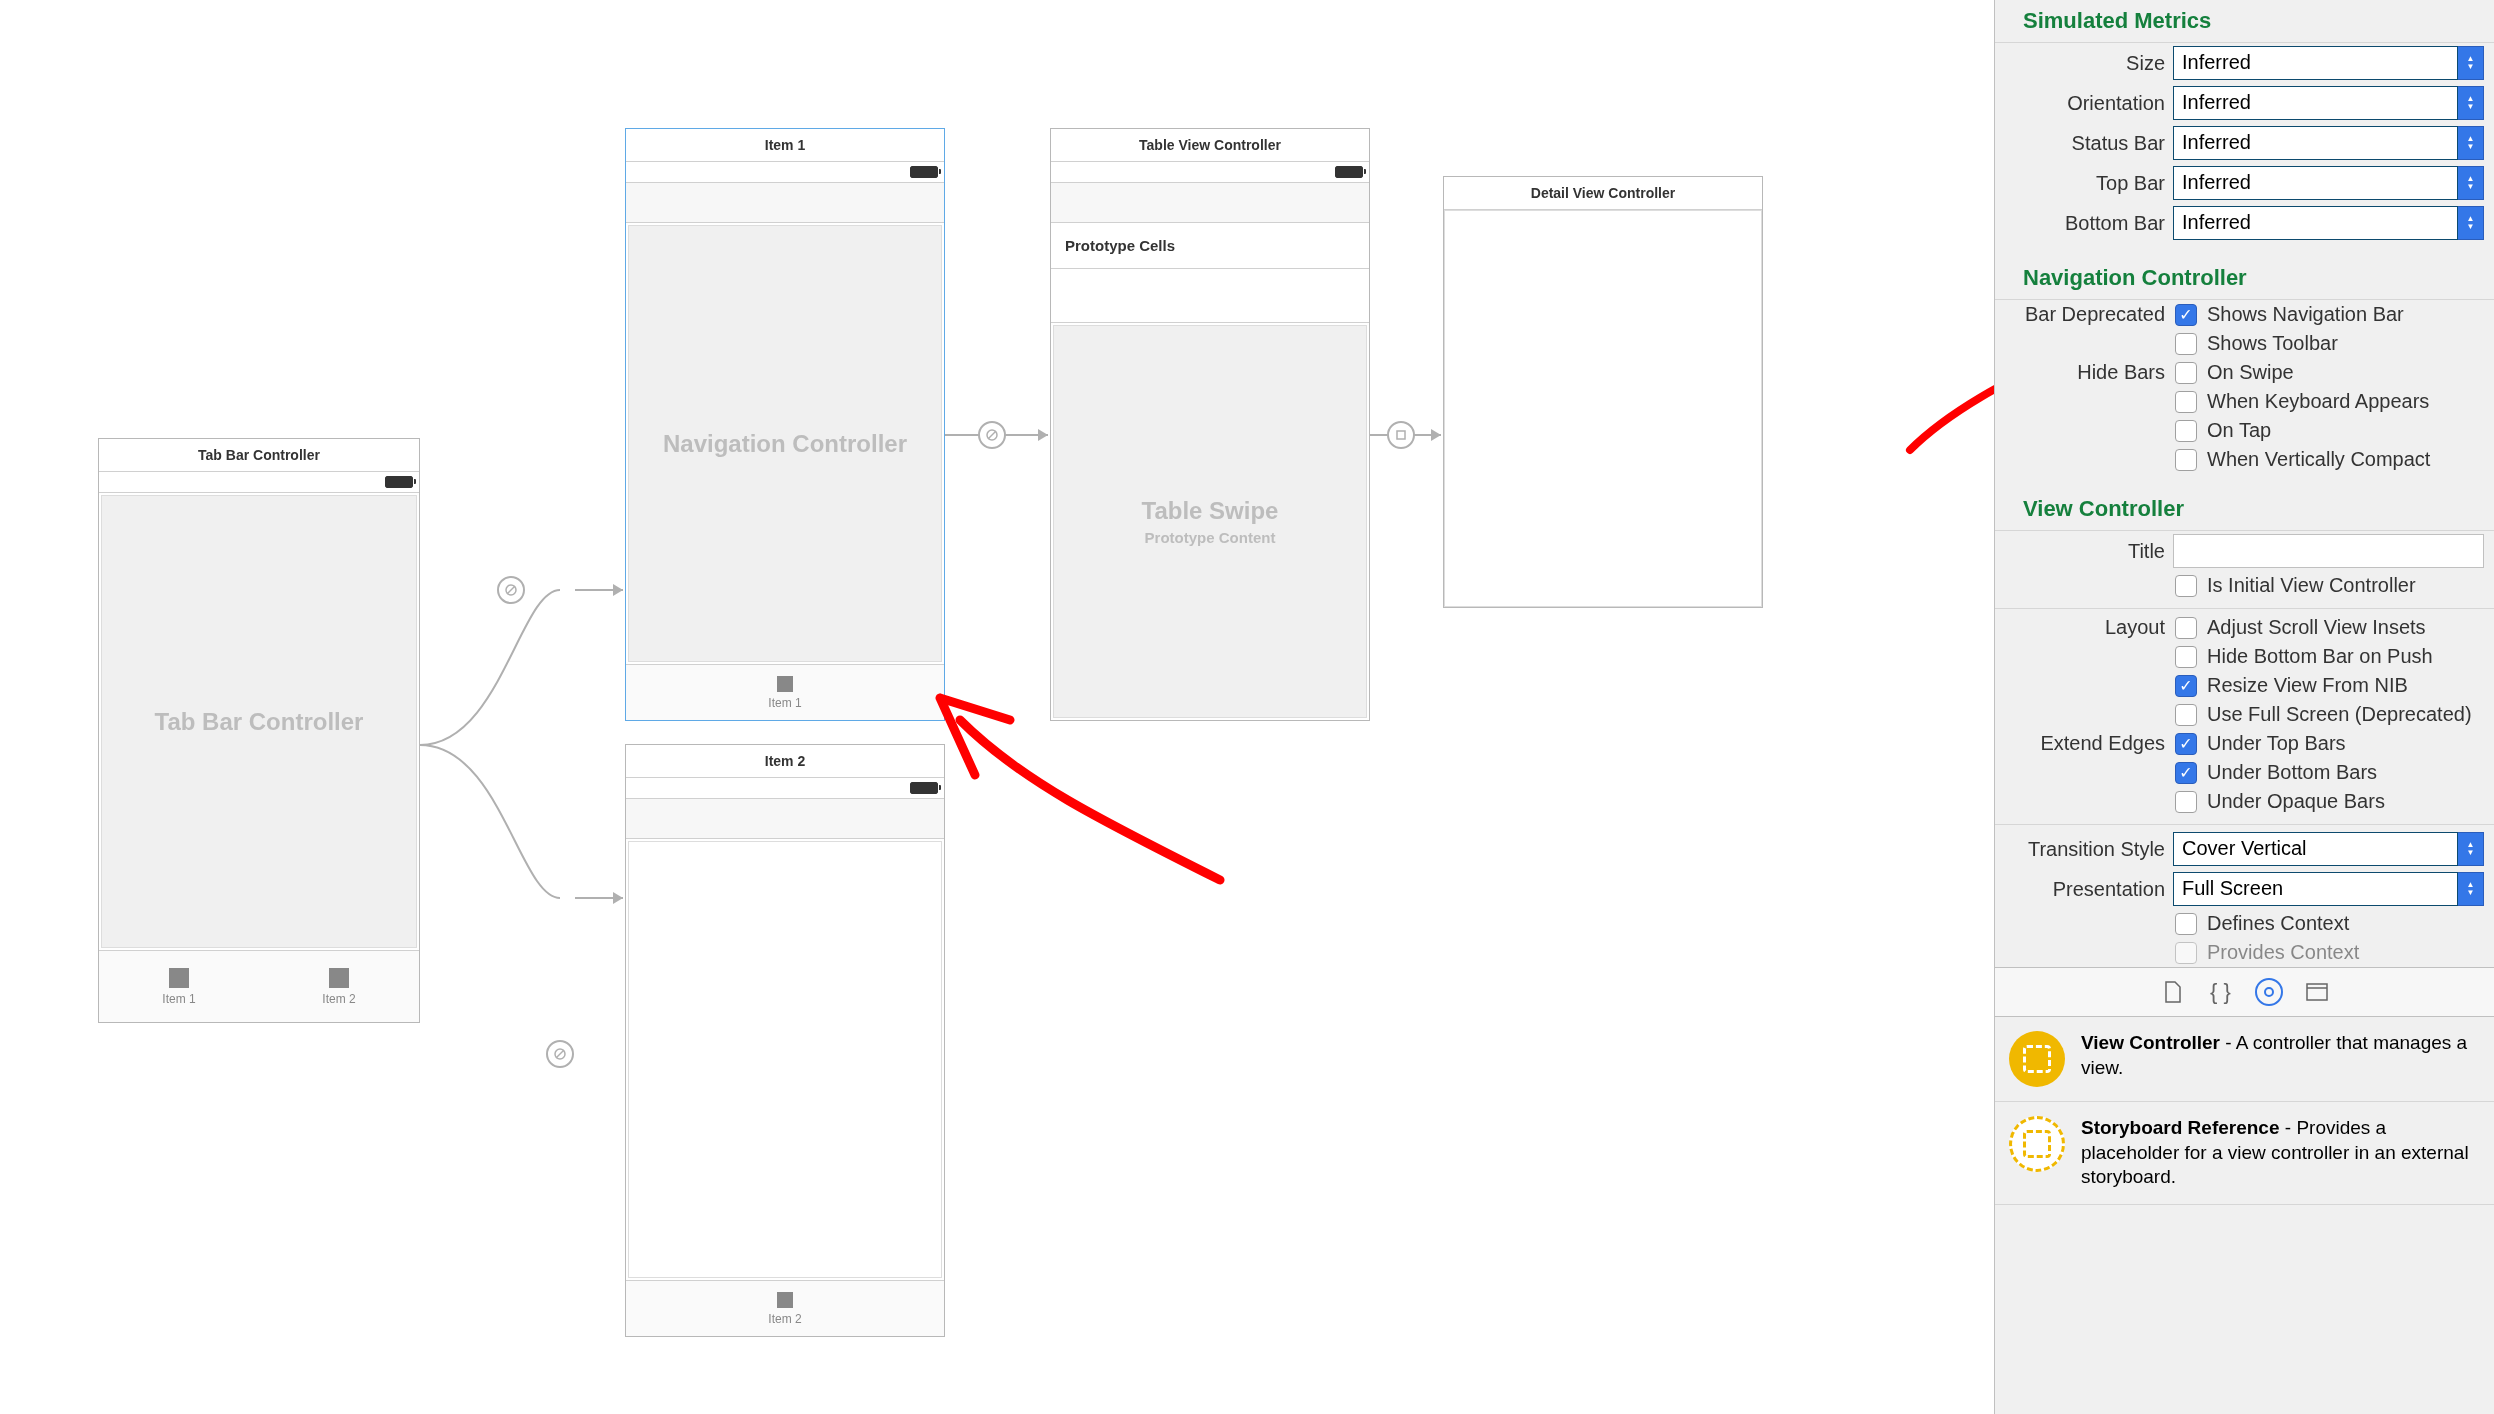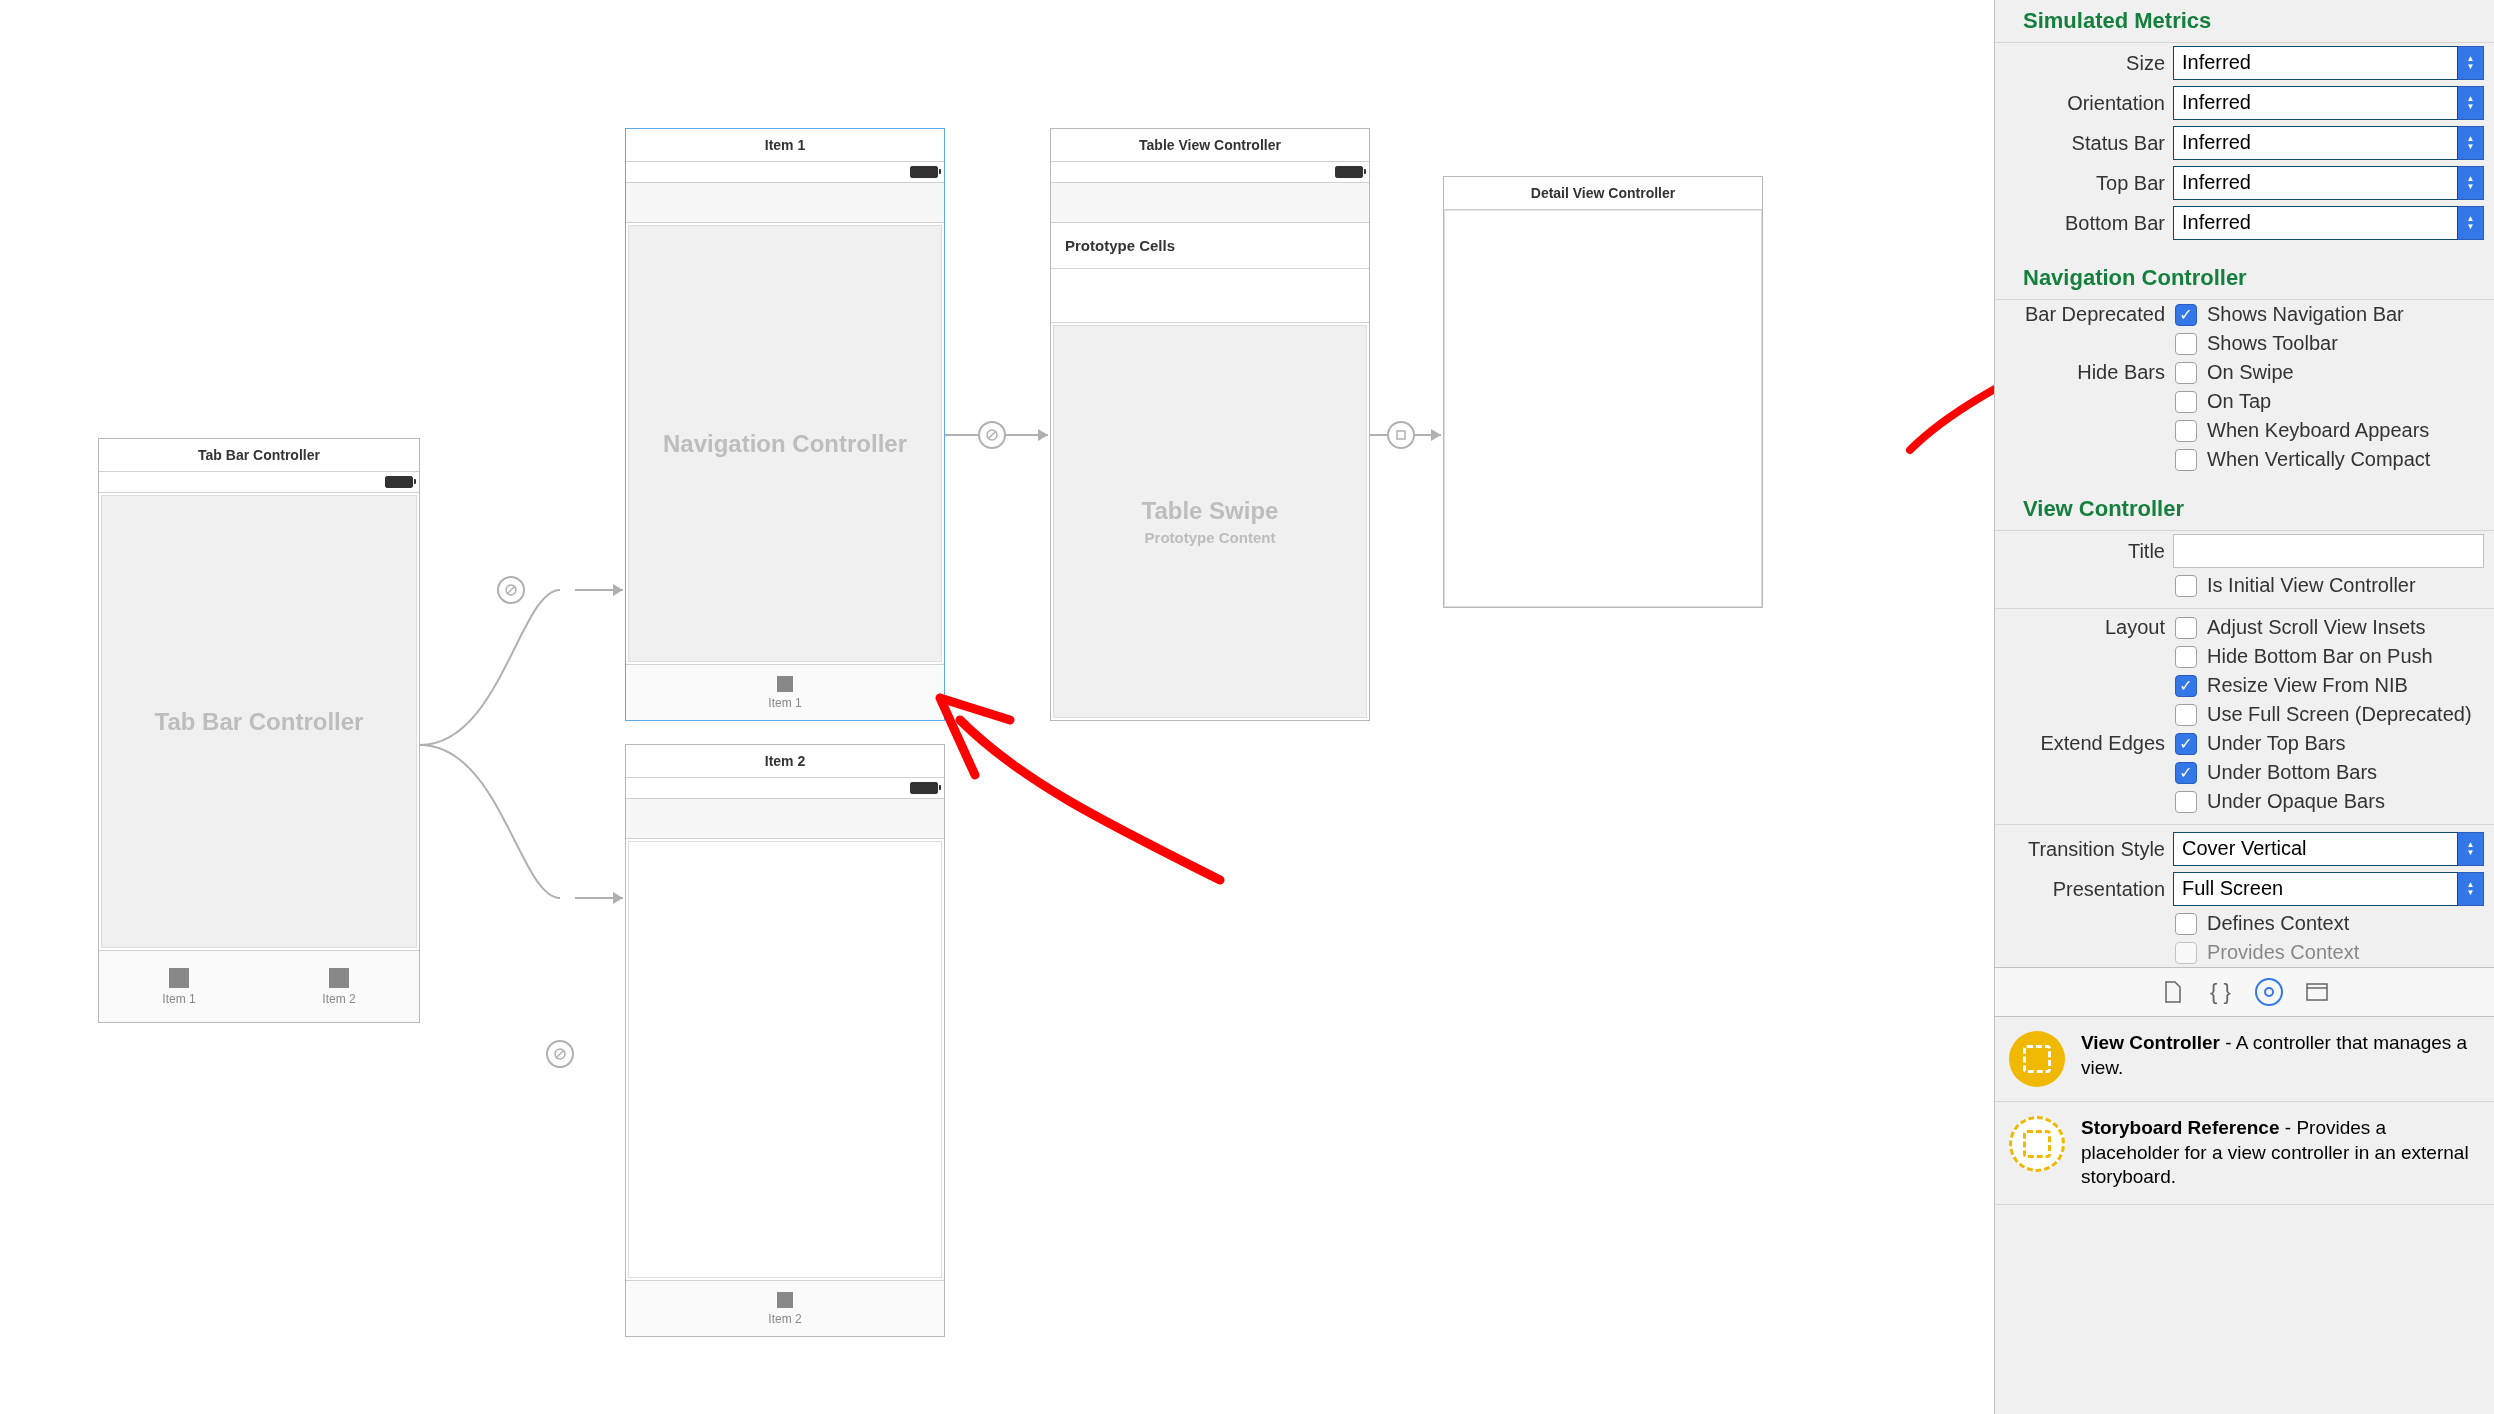--- a/index.html
+++ b/index.html
@@ -232,26 +232,26 @@
       <span class="chk-label">Shows Toolbar</span>
     </div>
   <div class="chk-row">
       <span class="lbl">Hide Bars</span>
       <div class="chk"></div>
       <span class="chk-label">On Swipe</span>
     </div>
   <div class="chk-row">
       <span class="lbl"></span>
       <div class="chk"></div>
+      <span class="chk-label">When Keyboard Appears</span>
+    </div>
+  <div class="chk-row">
+      <span class="lbl"></span>
+      <div class="chk"></div>
       <span class="chk-label">On Tap</span>
-    </div>
-  <div class="chk-row">
-      <span class="lbl"></span>
-      <div class="chk"></div>
-      <span class="chk-label">When Keyboard Appears</span>
     </div>
   <div class="chk-row">
       <span class="lbl"></span>
       <div class="chk"></div>
       <span class="chk-label">When Vertically Compact</span>
     </div>
 
   <div class="section-hdr" style="margin-top:14px;">View Controller</div>
   <div class="row">
       <span class="lbl">Title</span>

